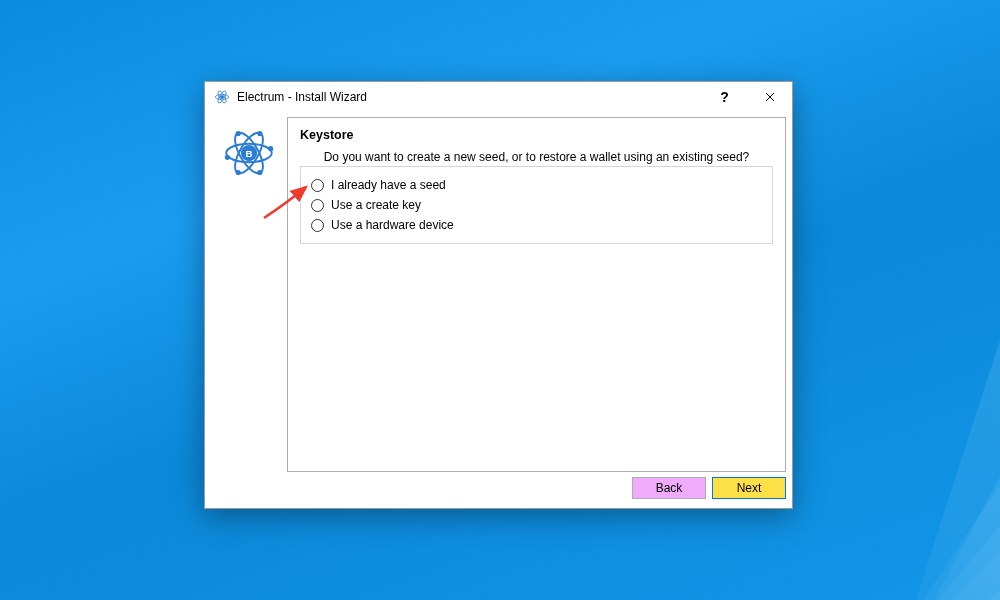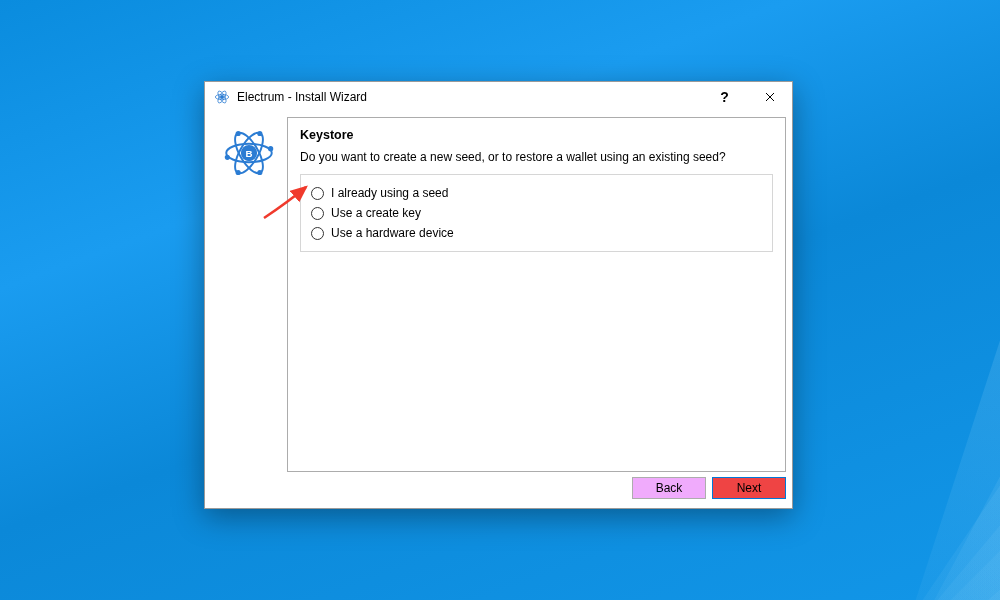--- a/index.html
+++ b/index.html
@@ -49,21 +49,21 @@
     flex: 1; display: flex; padding: 5px 6px 0 6px;
   }
   .sidebar {
     width: 76px; flex-shrink: 0; display: flex; justify-content: center; padding-top: 10px;
   }
   .content-panel {
     flex: 1; border: 1px solid #acacac; padding: 10px 12px 0 12px; position: relative;
     display: flex; flex-direction: column;
   }
   .section-title { font-weight: bold; font-size: 12.5px; color: #000; margin-bottom: 8px; }
-  .prompt-text { font-size: 12px; color: #000; margin-bottom: 10px; }
+  .prompt-text { font-size: 12px; color: #000; margin-bottom: 2px; text-align: center; }
   .options-box {
     border: 1px solid #d6d6d6; padding: 8px 10px;
   }
   .radio-row {
     display: flex; align-items: center; padding: 3px 0; font-size: 12px; color: #000;
   }
   .radio-outer {
     width: 13px; height: 13px; border: 1px solid #333; border-radius: 50%;
     margin-right: 7px; display: inline-flex; align-items: center; justify-content: center;
     flex-shrink: 0; background:#fff;
@@ -80,21 +80,21 @@
   
   .footer {
     height: 36px; display: flex; align-items: center; justify-content: flex-end;
     padding: 0 6px 4px 0; gap: 6px; flex-shrink:0;
   }
   .btn {
     min-width: 74px; height: 22px; font-size: 12px; display:flex; align-items:center; justify-content:center;
     background: #f0abfc; border: 1px solid #adadad; padding: 0 12px; color:#000;
   }
   .btn.primary {
-    border: 1px solid #0078d7; background: #ef4444;
+    border: 1px solid #0078d7; background: #fde047;
   }
 </style>
 </head>
 <body>
 
 <div class="desktop">
   <div class="ray ray1"></div>
   <div class="ray ray2"></div>
   <div class="ray ray3"></div>
   <div class="ray ray4"></div>
@@ -143,21 +143,21 @@
           </svg>
         </span>
       </div>
 
       <div class="content-panel">
         <div class="section-title">Keystore</div>
         <div class="prompt-text">Do you want to create a new seed, or to restore a wallet using an existing seed?</div>
         <div class="options-box">
           <label class="radio-row">
             <span class="radio-outer"></span>
-            <span>I already using a seed</span>
+            <span>I already have a seed</span>
           </label>
           <label class="radio-row">
             <span class="radio-outer"></span>
             <span>Use a create key</span>
           </label>
           <label class="radio-row">
             <span class="radio-outer"></span>
             <span>Use a hardware device</span>
           </label>
         </div>

